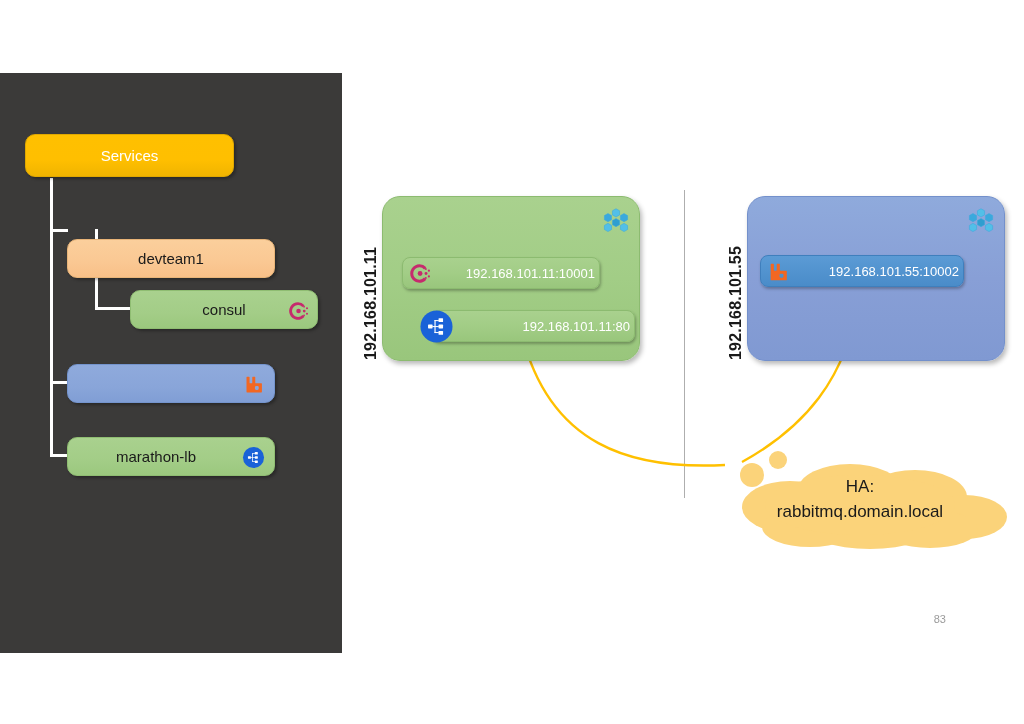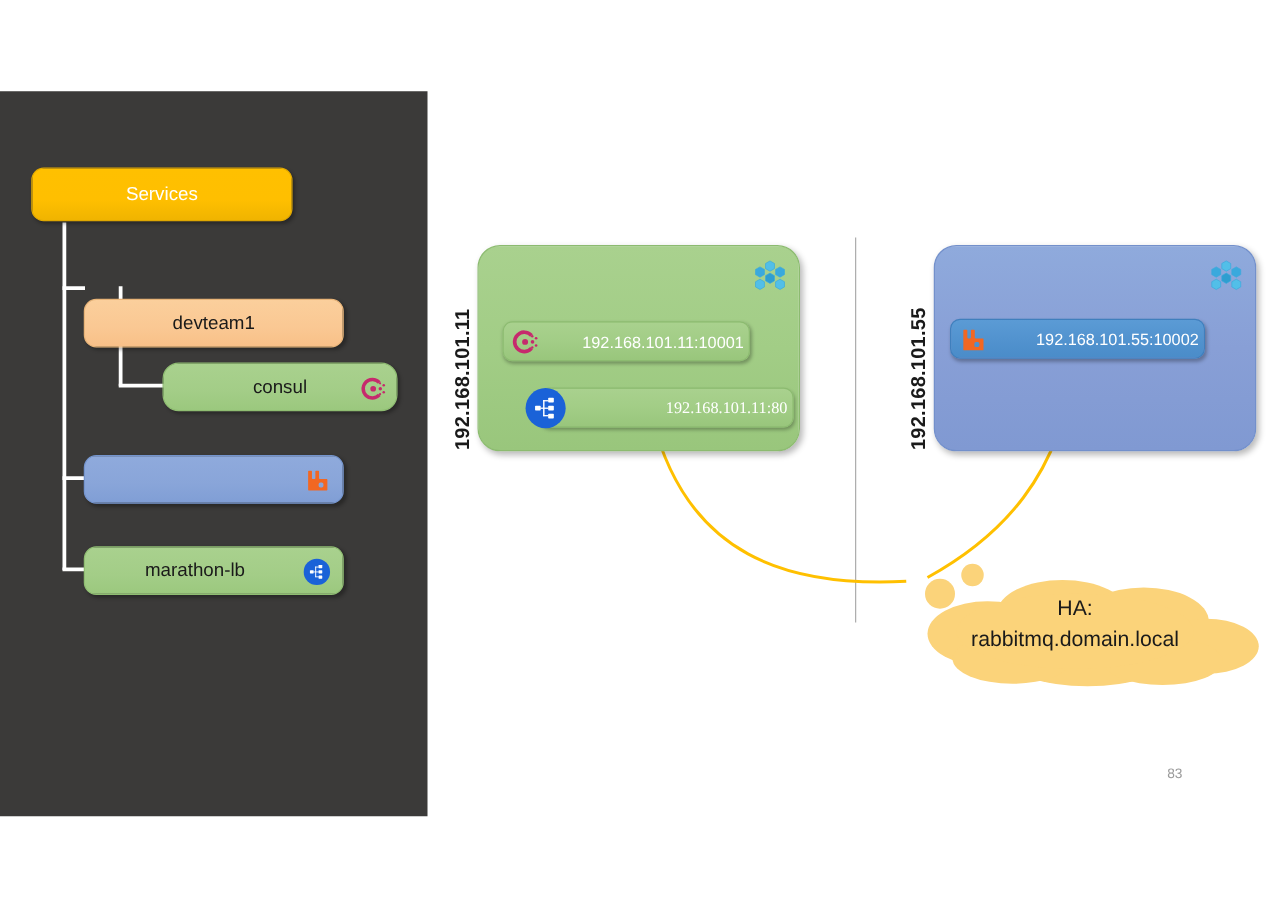--- a/index.html
+++ b/index.html
@@ -190,21 +190,21 @@
   <div class="connector" style="left:50px; top:454px; width:18px; height:3px;"></div>
 
   <div class="node node-yellow" style="left:25px; top:134px; width:209px; height:43px;">
     <span class="label">Services</span>
   </div>
 
   <div class="node node-orange" style="left:67px; top:212px; width:208px; height:39px;margin-top:27px;">
     <span class="label">devteam1</span>
   </div>
 
-  <div class="node node-green" style="left:130px; top:290px; width:188px; height:39px;border-radius:13px;">
+  <div class="node node-green" style="left:130px; top:290px; width:188px; height:39px;">
     <span class="label">consul</span>
     <span class="icon icon-abs" style="right:8px; top:9px;">
       <svg width="22" height="22" viewBox="0 0 24 24">
         <path d="M12 2.4A9.6 9.6 0 1 0 19.1 18.4l-2.3-2.1A6.5 6.5 0 1 1 16.8 7.7l2.3-2.1A9.55 9.55 0 0 0 12 2.4Z" fill="#c62a6d"></path>
         <circle cx="12.6" cy="12" r="2.5" fill="#c62a6d"></circle>
         <circle cx="18.8" cy="12" r="1.5" fill="#c62a6d"></circle>
         <circle cx="21.8" cy="9" r="1.1" fill="#c62a6d"></circle>
         <circle cx="21.8" cy="15" r="1.1" fill="#c62a6d"></circle>
         <circle cx="18.6" cy="7.3" r="1.0" fill="#c62a6d"></circle>
         <circle cx="18.6" cy="16.7" r="1.0" fill="#c62a6d"></circle>
@@ -270,21 +270,21 @@
           <circle cx="18.8" cy="12" r="1.5" fill="#c62a6d"></circle>
           <circle cx="21.8" cy="9" r="1.1" fill="#c62a6d"></circle>
           <circle cx="21.8" cy="15" r="1.1" fill="#c62a6d"></circle>
           <circle cx="18.6" cy="7.3" r="1.0" fill="#c62a6d"></circle>
           <circle cx="18.6" cy="16.7" r="1.0" fill="#c62a6d"></circle>
         </svg>
       </span>
       <span class="svc-label" style="padding-left:22px; padding-right:4px;">192.168.101.11:10001</span>
     </div>
 
-    <div class="svc svc-green" style="left:48px; top:113px; width:204px; height:32px;font-family:Liberation Serif, serif;">
+    <div class="svc svc-green" style="left:48px; top:113px; width:204px; height:32px;">
       <span class="icon icon-abs" style="left:-13px; top:-2px;">
         <svg width="35" height="35" viewBox="0 0 24 24">
           <circle cx="12" cy="12" r="11" fill="#1a62d8"></circle>
           <g fill="#ffffff">
             <rect x="6.2" y="10.7" width="3.1" height="2.6" rx="0.4"></rect>
             <rect x="13.4" y="6.3" width="3.1" height="2.6" rx="0.4"></rect>
             <rect x="13.4" y="10.7" width="3.1" height="2.6" rx="0.4"></rect>
             <rect x="13.4" y="15.1" width="3.1" height="2.6" rx="0.4"></rect>
             <rect x="9.1" y="11.7" width="4.5" height="0.7"></rect>
             <rect x="10.6" y="7.6" width="0.8" height="8.8"></rect>

